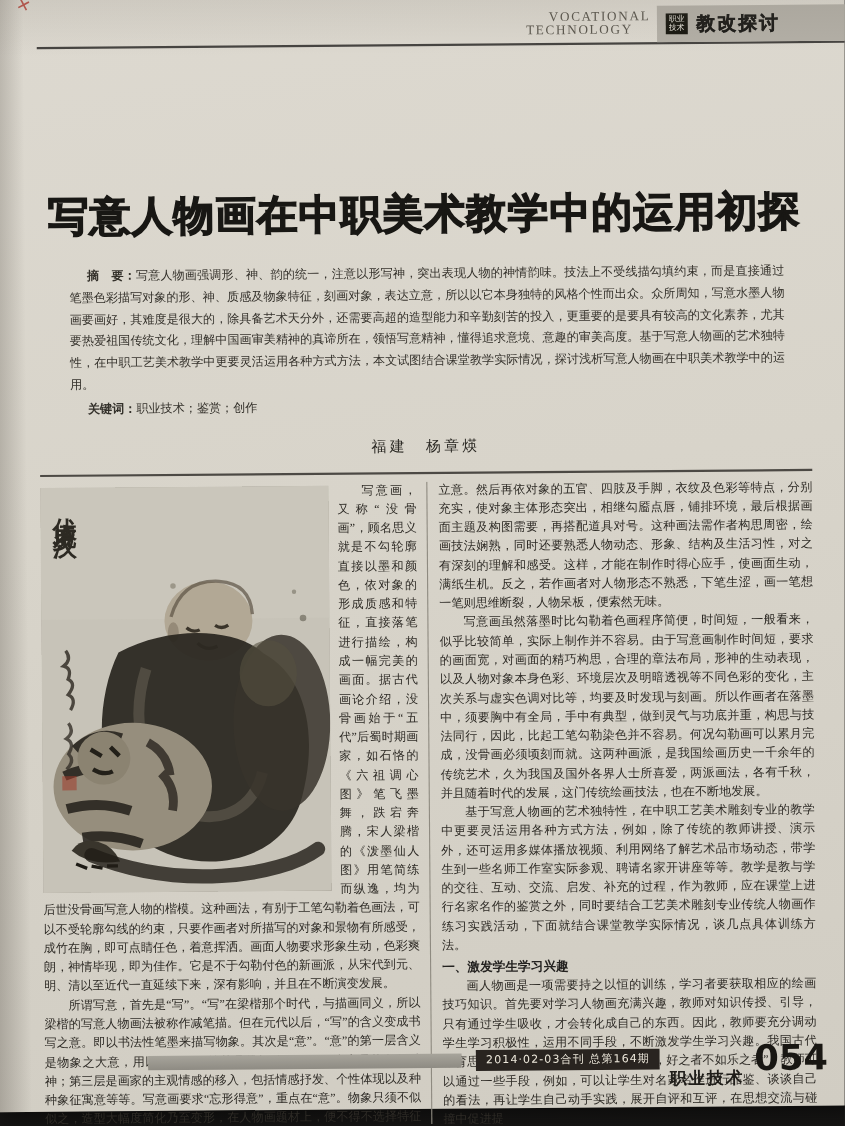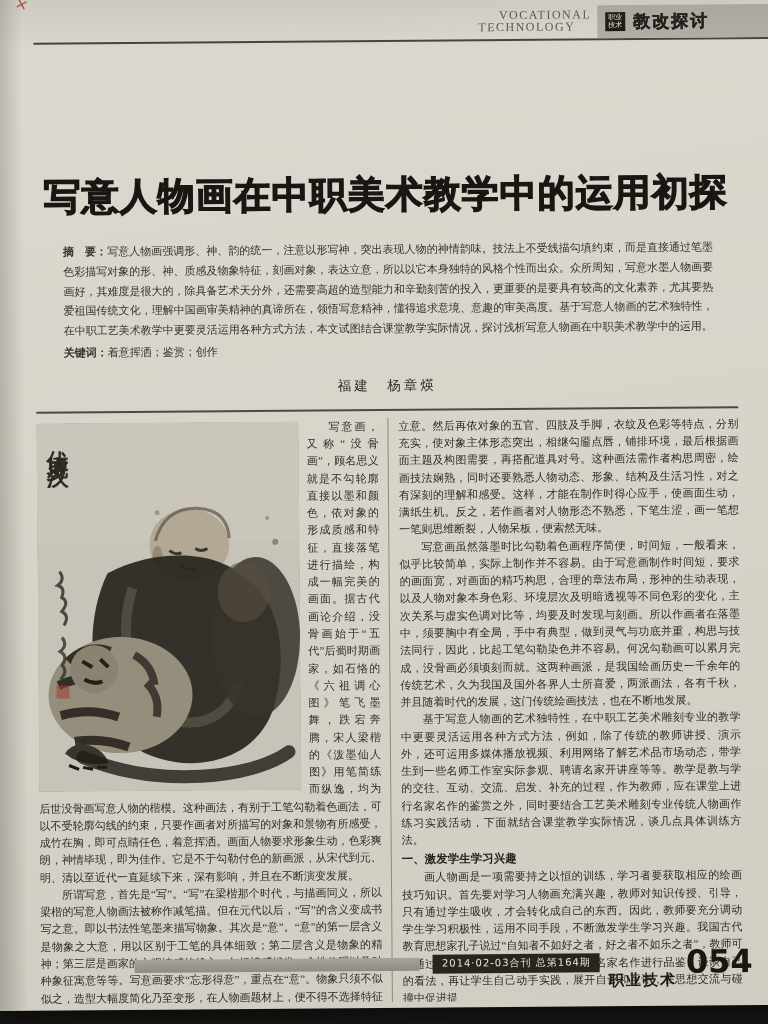--- a/index.html
+++ b/index.html
@@ -34,21 +34,21 @@
   .column-name { font-size:17px; font-weight:900; color:#1c1b18; letter-spacing:2px;
     font-family:"DejaVu Sans",sans-serif; -webkit-text-stroke:.4px #1c1b18; }
 
   
   .title { margin-top:128px; text-align:center; font-size:37px; font-weight:900;
     color:#181714; letter-spacing:1px; font-family:"DejaVu Sans",sans-serif;
     -webkit-text-stroke:1.2px #181714; white-space:nowrap; }
 
   .abstract { margin:20px 24px 0 28px; font-size:11px; line-height:1.8;
     text-align:justify; color:#34312b; }
-  .abstract b, .keywords b { font-weight:700; }
+  .abstract b, .keywords b { font-weight:700;margin-left:16px; }
   .keywords { margin:2px 24px 0 28px; font-size:11px; line-height:1.8; color:#34312b; }
   .author { margin-top:16px; text-align:center; font-size:13.5px; letter-spacing:3px; color:#2c2a25; }
 
   .body-rule { margin-top:14px; border-top:2px solid #4c4944; }
 
   
   .columns { display:flex; margin-top:7px; height:584px; overflow:hidden; }
   .col { width:50%; }
   .col-left { padding-right:9px; }
   .col-right { padding-left:10px; border-left:1px solid #8e8a80; }
@@ -98,21 +98,21 @@
           <div>技术</div>
         </div>
         <span class="column-name">教改探讨</span>
       </div>
     </div>
 
     <h1 class="title">写意人物画在中职美术教学中的运用初探</h1>
 
     <p class="abstract"><b>摘　要：</b><span>写意人物画强调形、神、韵的统一，注意以形写神，突出表现人物的神情韵味。技法上不受线描勾填约束，而是直接通过笔墨色彩描写对象的形、神、质感及物象特征，刻画对象，表达立意，所以以它本身独特的风格个性而出众。众所周知，写意水墨人物画要画好，其难度是很大的，除具备艺术天分外，还需要高超的造型能力和辛勤刻苦的投入，更重要的是要具有较高的文化素养，尤其要热爱祖国传统文化，理解中国画审美精神的真谛所在，领悟写意精神，懂得追求意境、意趣的审美高度。基于写意人物画的艺术独特性，在中职工艺美术教学中更要灵活运用各种方式方法，本文试图结合课堂教学实际情况，探讨浅析写意人物画在中职美术教学中的运用。</span></p>
 
-    <p class="keywords"><b>关键词：</b><span>着意挥洒；鉴赏；创作</span></p>
+    <p class="keywords"><b>关键词：</b><span>职业技术；鉴赏；创作</span></p>
 
     <div class="author">福建　杨章煐</div>
 
     <div class="body-rule"></div>
 
     <div class="columns">
       <div class="col col-left">
 
         <figure class="painting">
           <svg viewBox="0 0 262 368">

